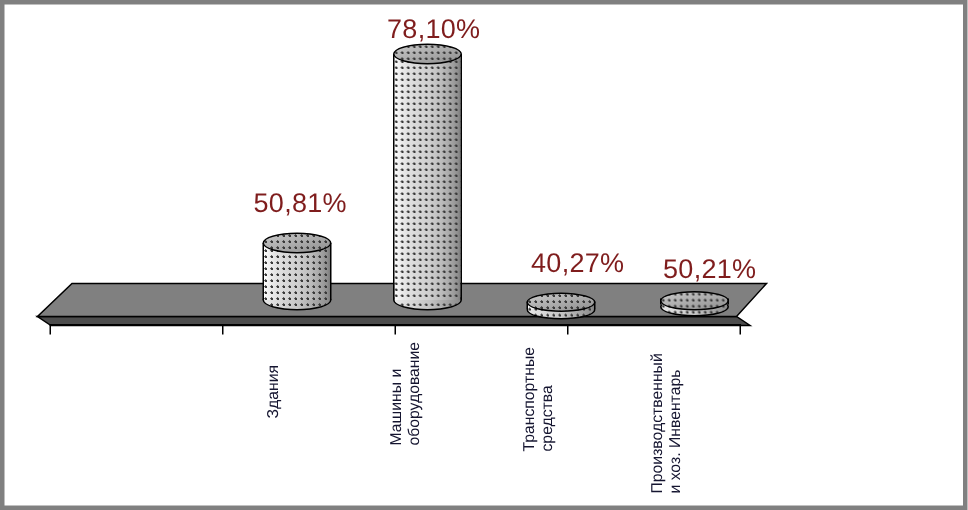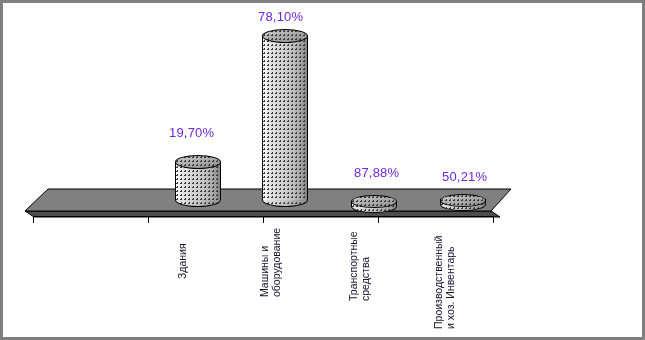--- a/index.html
+++ b/index.html
@@ -9,21 +9,21 @@
   #frame{position:relative;width:645px;height:340px;box-sizing:border-box;
          border:3px solid #808080;background:#ffffff;}
 
   #plot{position:absolute;left:0;top:0;width:639px;height:334px;}
 
   
   .floor-svg{position:absolute;left:0;top:0;width:639px;height:334px;
              pointer-events:none;}
 
   
-  .vlabel{position:absolute;font-size:13px;color:#6d28d9;
+  .vlabel{position:absolute;font-size:18px;color:#7f1d1d;
           white-space:nowrap;letter-spacing:.2px;}
 
   
   .cyl{position:absolute;}
   .cyl .body{position:absolute;left:0;width:100%;
              background:
                radial-gradient(circle at 1.2px 1.2px,#3a3a3a 0.85px,rgba(0,0,0,0) 1px) 0 0/4px 4px,
                linear-gradient(to right,#ffffff 0%,#f2f2f2 6%,#e3e3e3 18%,#d8d8d8 34%,
                                #cfcfcf 52%,#bdbdbd 70%,#a6a6a6 85%,#8e8e8e 96%,#7d7d7d 100%);
              border-left:1px solid #000;border-right:1px solid #000;
@@ -54,23 +54,23 @@
 <div id="frame">
   <div id="plot">
 
     <svg class="floor-svg" viewBox="0 0 639 334">
 
       <polygon points="22,208 488,208 497,214 31,214" fill="#4d4d4d" stroke="#000" stroke-width="1"></polygon>
 
       <polygon points="45,186 508,186 488,208 22,208" fill="#808080" stroke="#000" stroke-width="1"></polygon>
     </svg>
 
-    <div class="vlabel" style="left:166px;top:122px;">19,70%</div>
+    <div class="vlabel" style="left:166px;top:122px;">50,81%</div>
     <div class="vlabel" style="left:255px;top:6px;">78,10%</div>
-    <div class="vlabel" style="left:351px;top:162px;">87,88%</div>
+    <div class="vlabel" style="left:351px;top:162px;">40,27%</div>
     <div class="vlabel" style="left:439px;top:166px;">50,21%</div>
 
     <div class="cyl" style="left:172px;top:152px;width:46px;height:55px;">
       <div class="bot" style="top:38px;height:14px;"></div>
       <div class="body" style="top:7px;height:38px;"></div>
       <div class="cap" style="top:0px;height:14px;"></div>
     </div>
 
     <div class="cyl" style="left:259px;top:26px;width:46px;height:181px;">
       <div class="bot" style="top:164px;height:14px;"></div>

